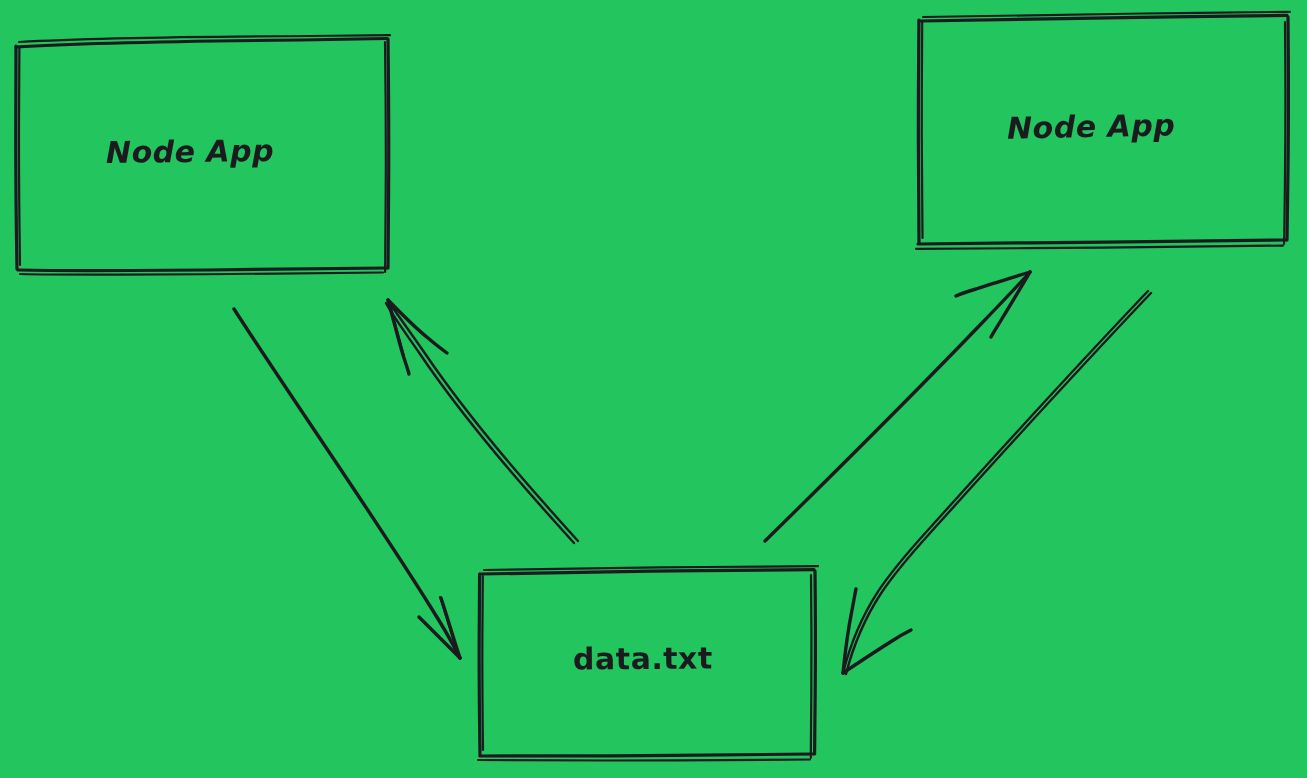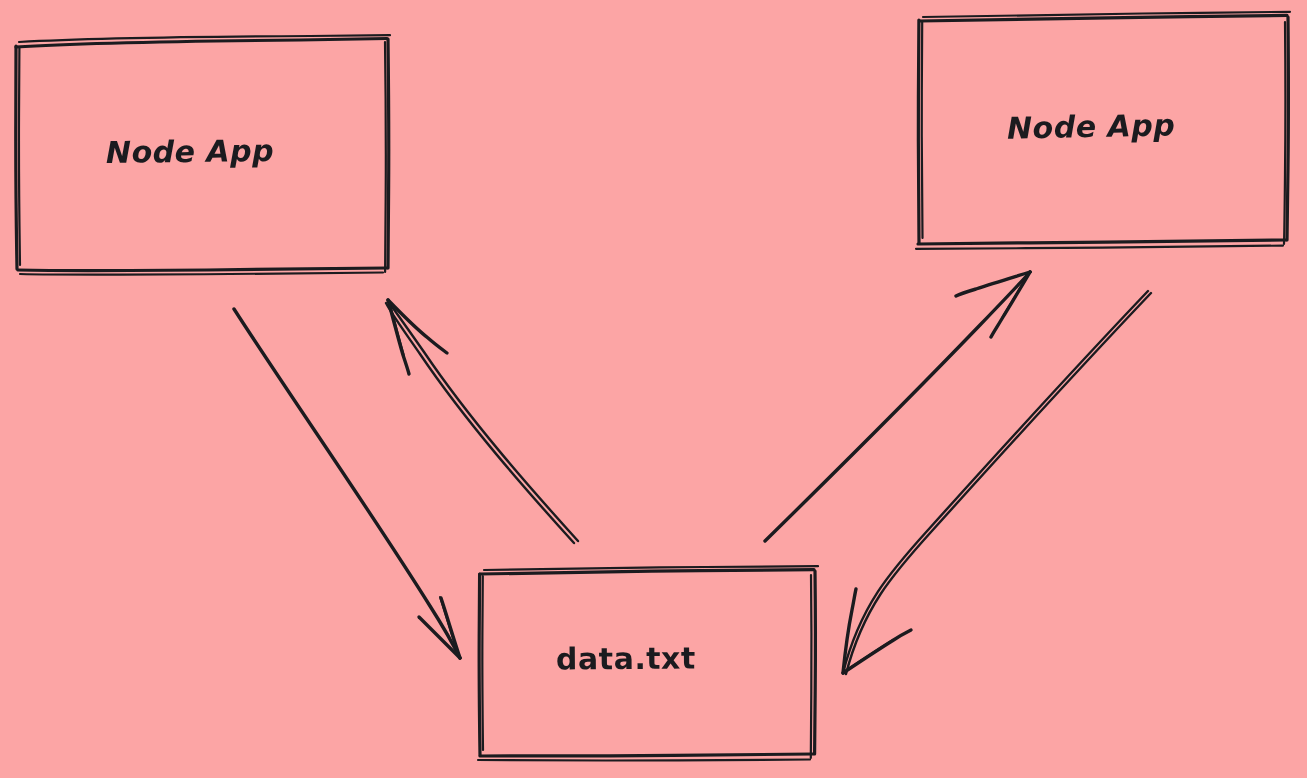--- a/index.html
+++ b/index.html
@@ -11,21 +11,21 @@
   body {
     width: 1307px;
     height: 778px;
     overflow: hidden;
     font-family: "DejaVu Sans", sans-serif;
   }
   #canvas {
     position: relative;
     width: 1307px;
     height: 778px;
-    background: #fca5a5;
+    background: #22c55e;
   }
   #sketch {
     position: absolute;
     top: 0;
     left: 0;
     width: 1307px;
     height: 778px;
   }
   .node-label {
     position: absolute;
@@ -43,21 +43,21 @@
     font-size: 30px;
     transform: rotate(-0.6deg);
   }
   #label-right-app {
     left: 1007px;
     top: 109px;
     font-size: 30px;
     transform: rotate(-1.2deg);
   }
   #label-data-file {
-    left: 556px;
+    left: 573px;
     top: 641px;
     font-size: 30px;
     font-style: normal;
     transform: rotate(-0.4deg);
   }
   .hit {
     position: absolute;
   }
 </style>
 </head>

